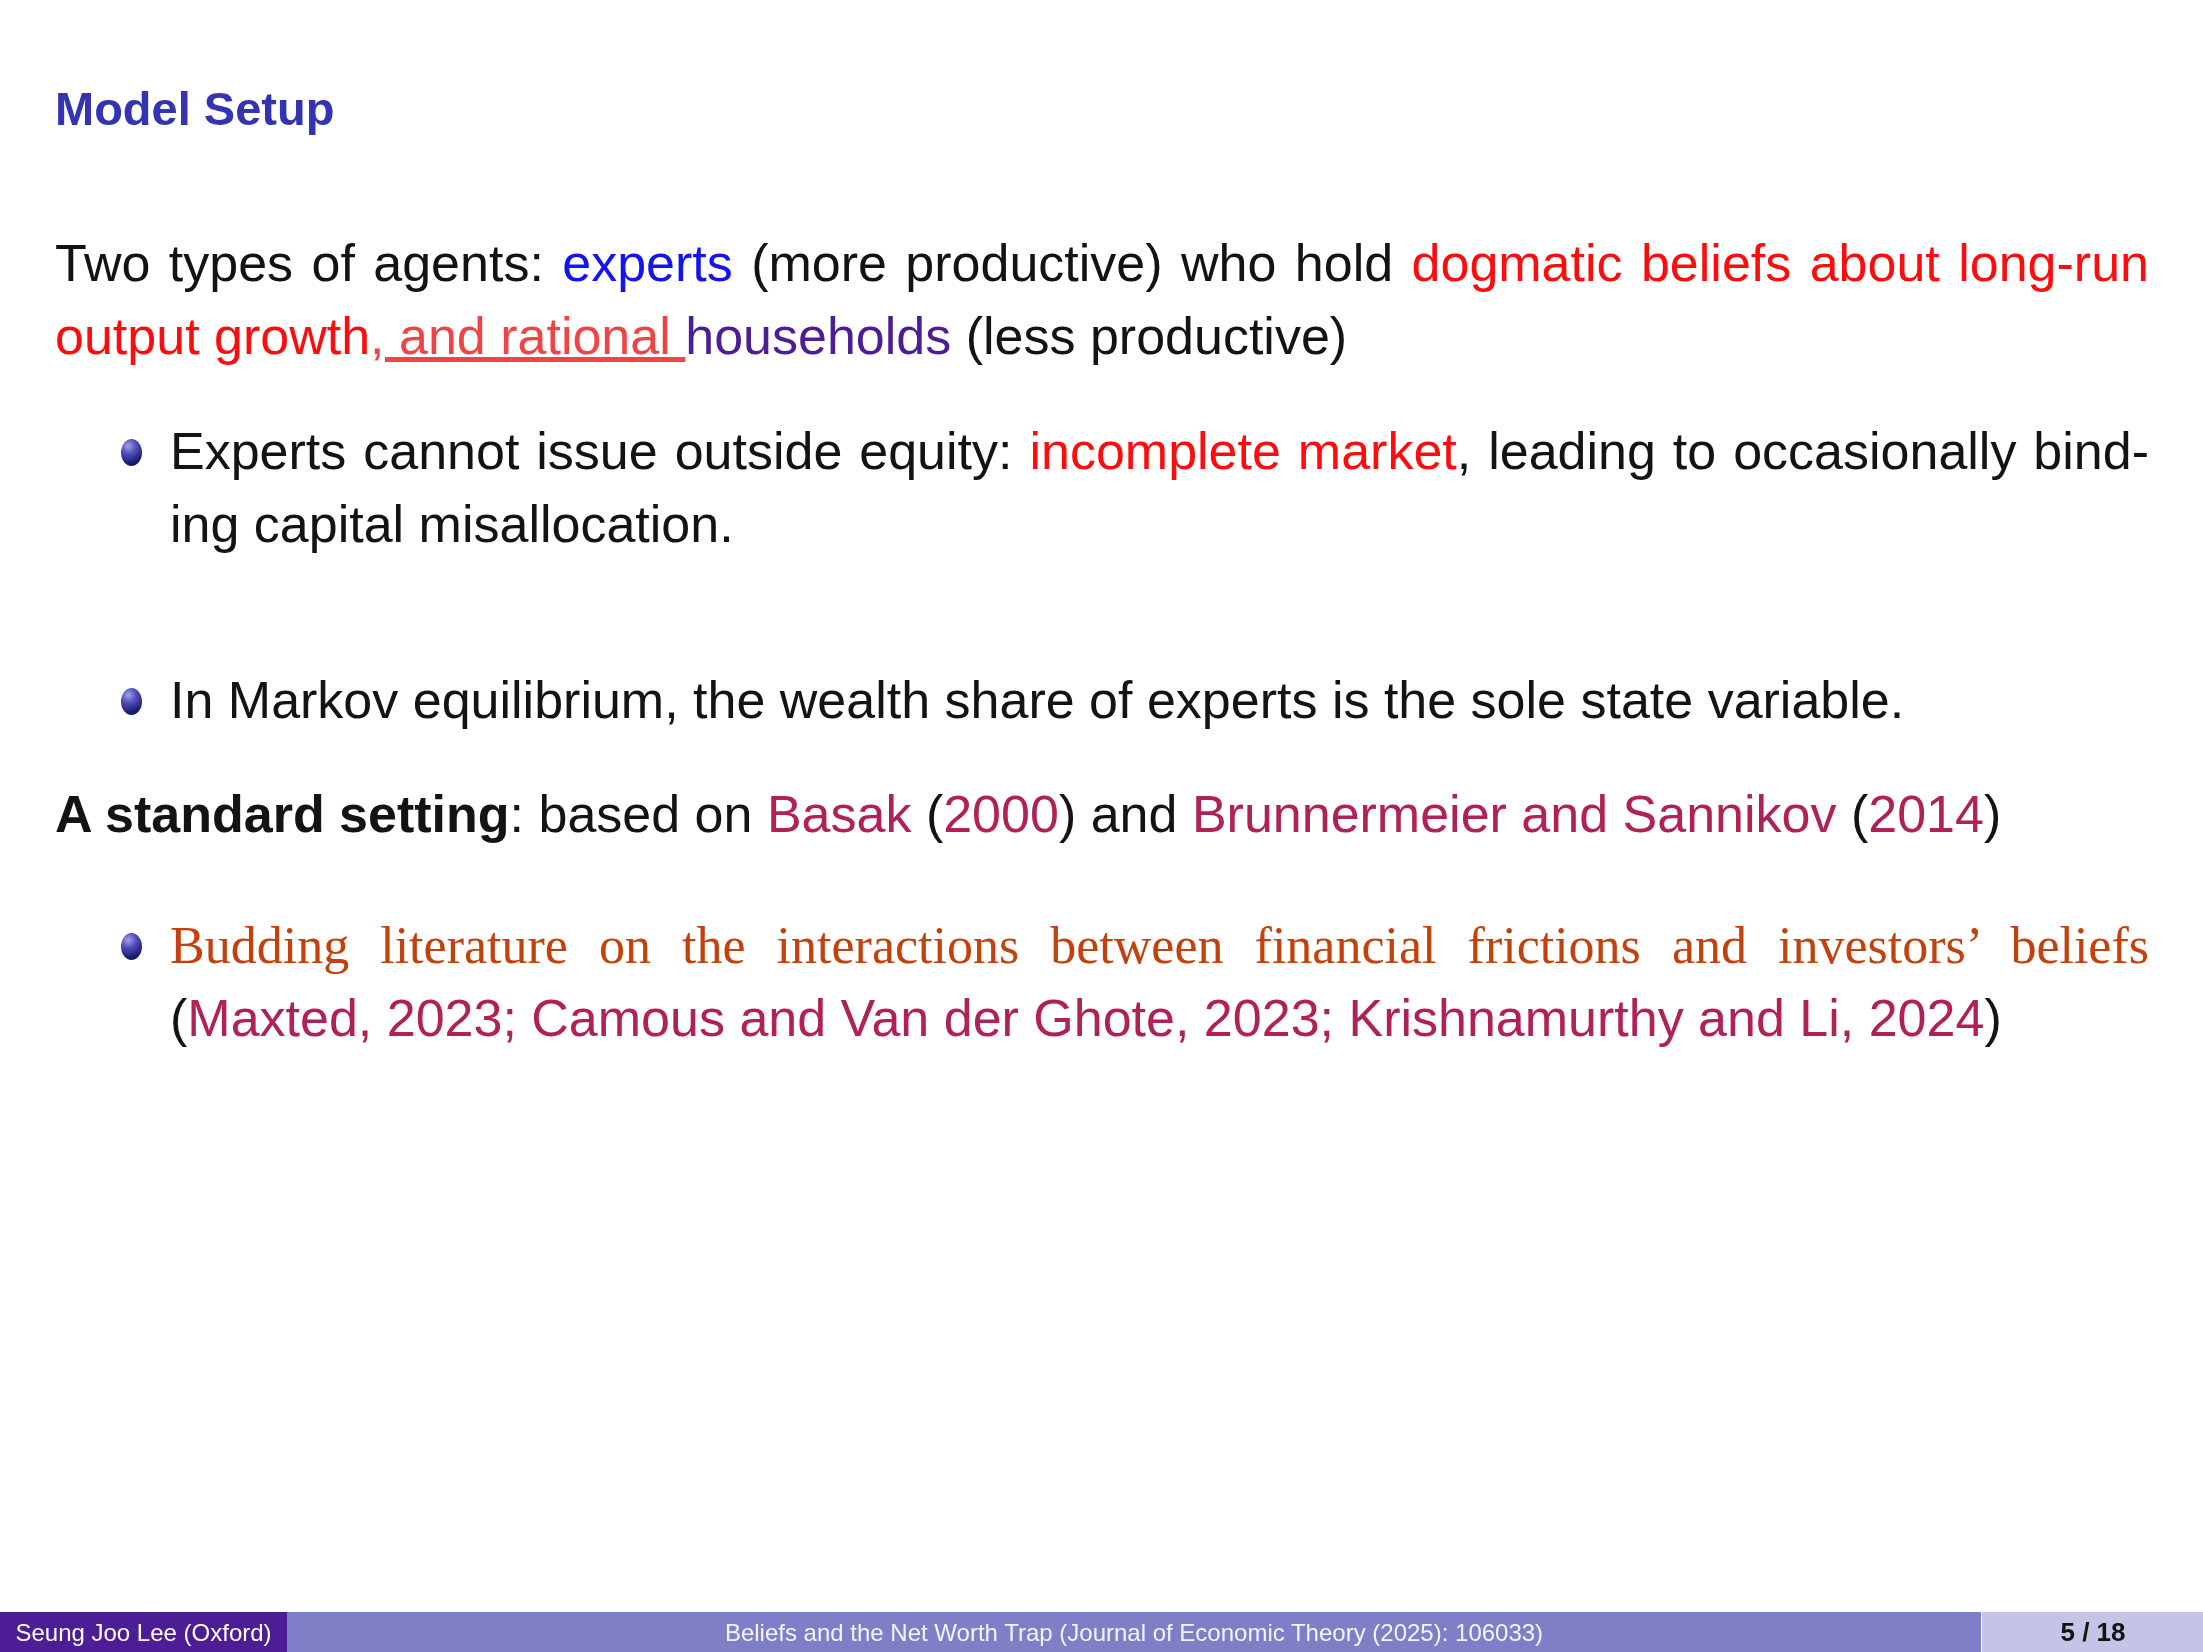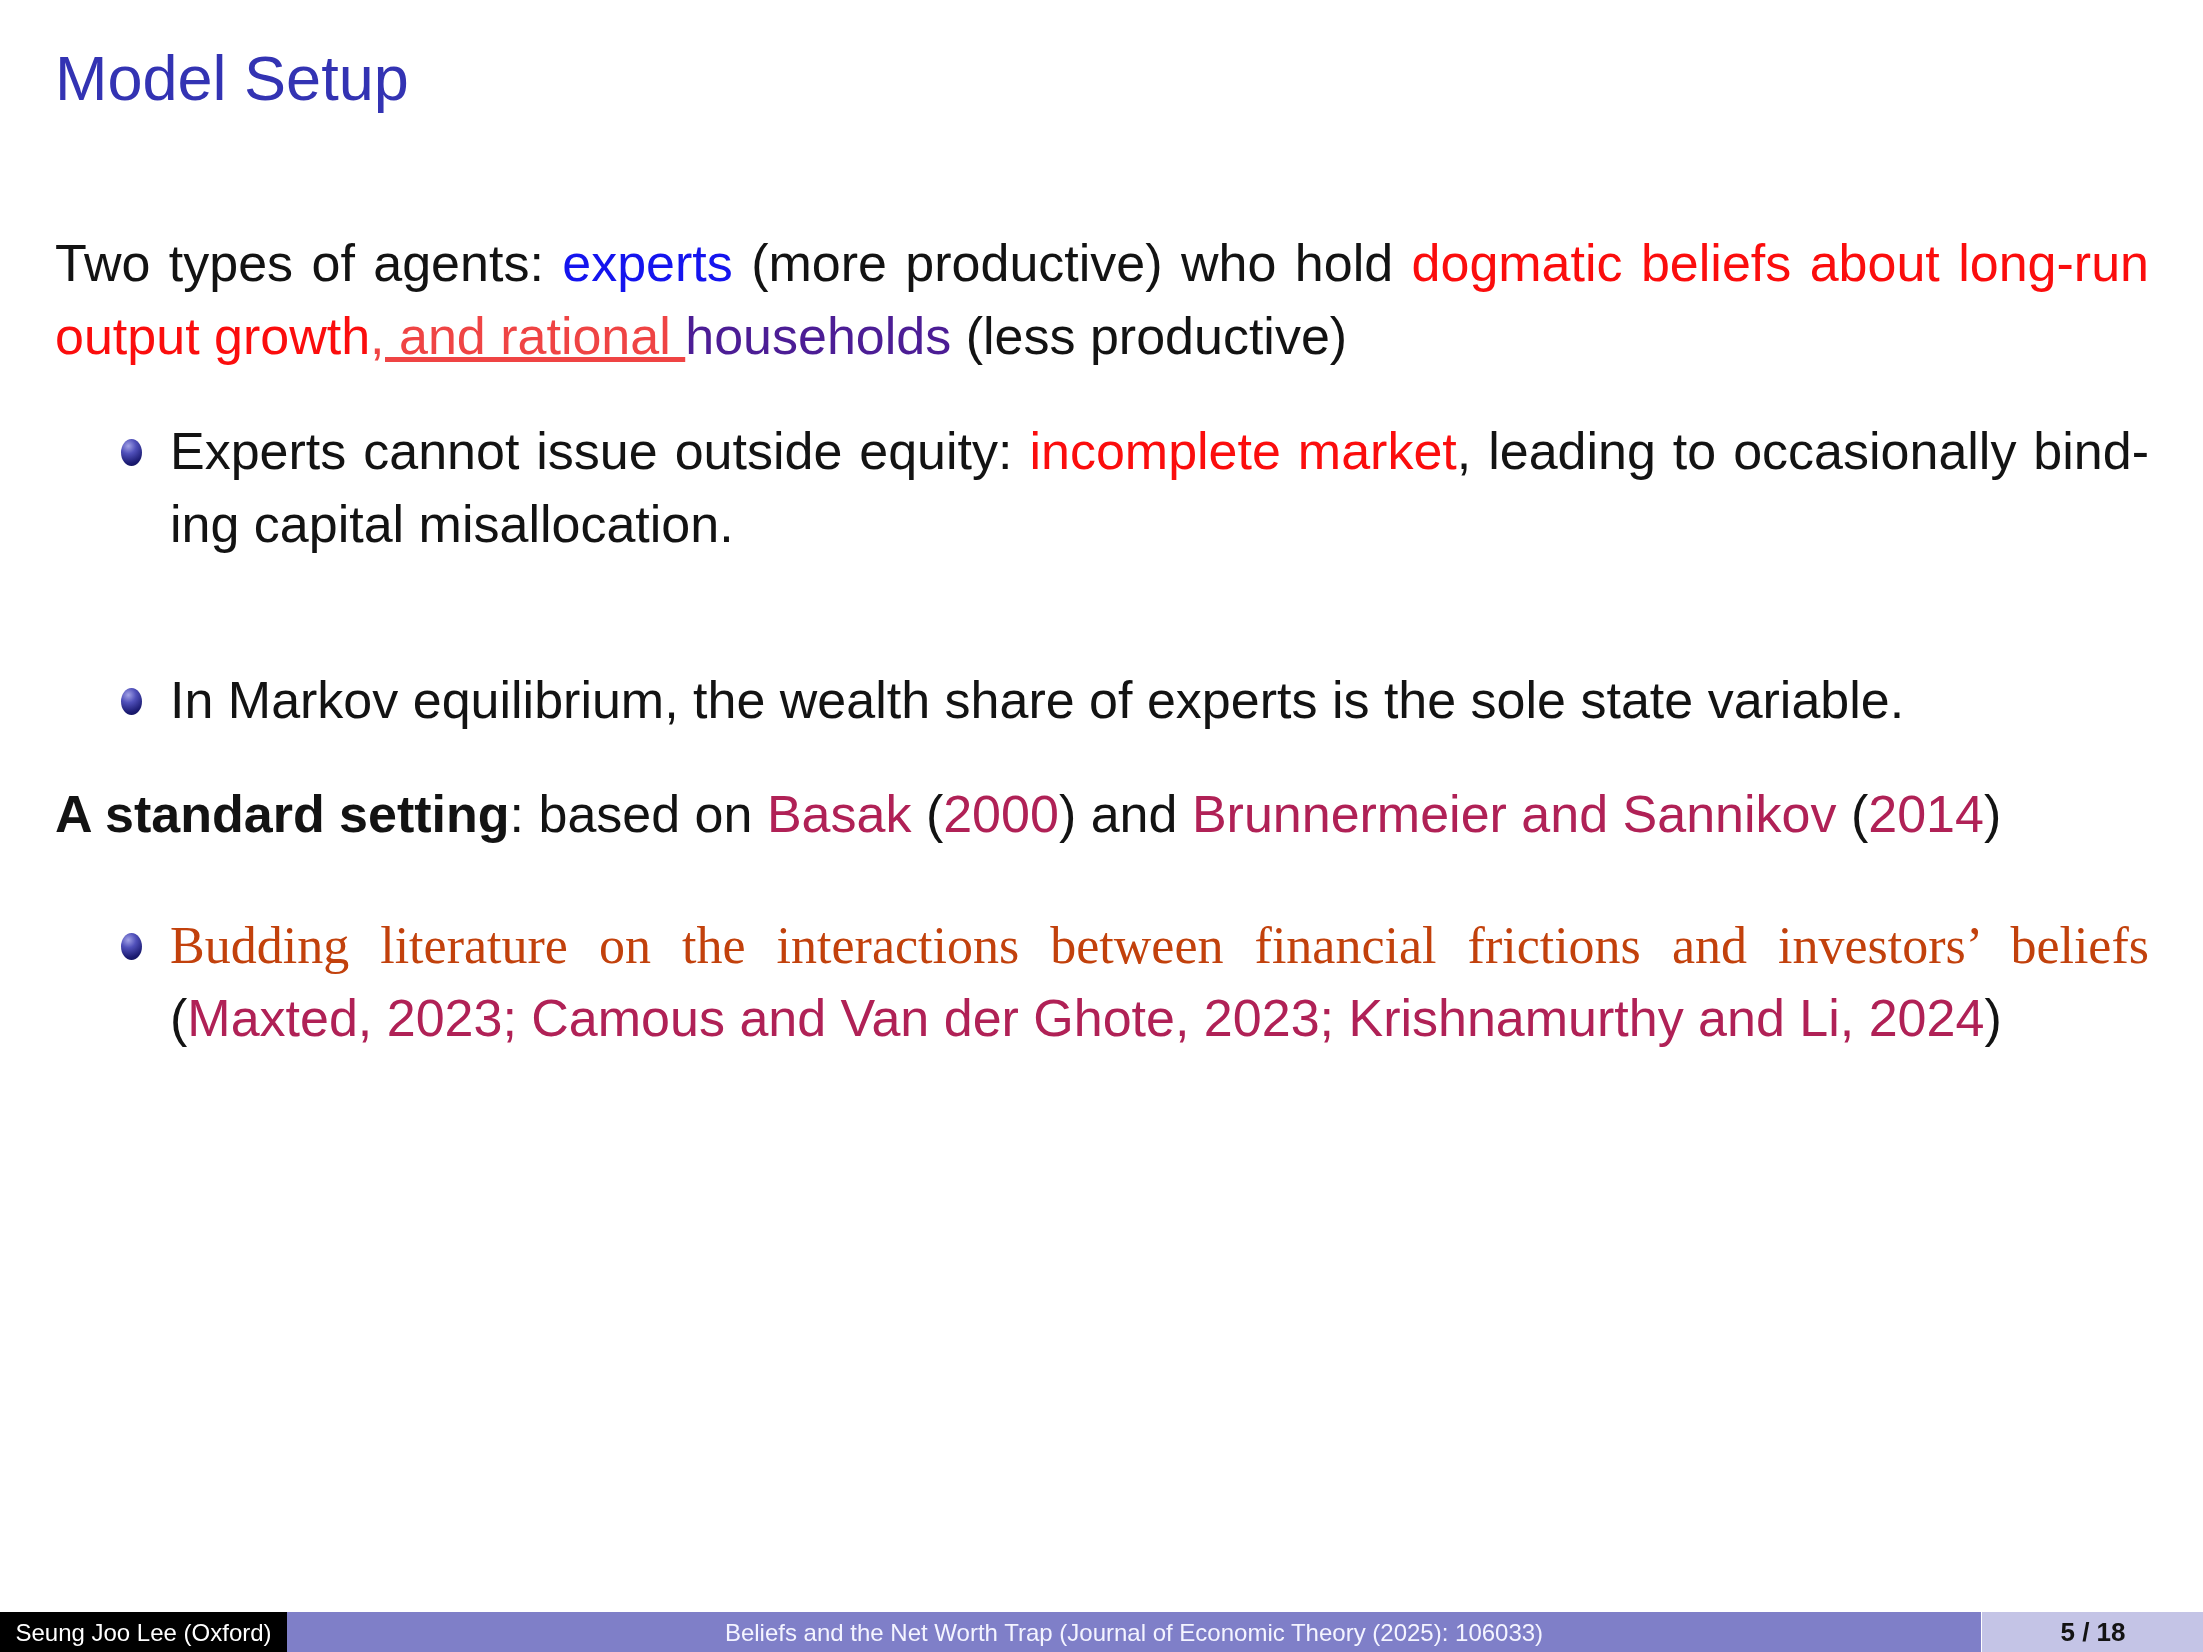--- a/index.html
+++ b/index.html
@@ -13,24 +13,24 @@
   }
   .slide {
     position: relative;
     width: 2204px;
     height: 1653px;
     background: #ffffff;
   }
   .frametitle {
     position: absolute;
     left: 55px;
-    top: 37px;
-    font-size: 63px;
+    top: 67px;
+    font-size: 47px;
     line-height: 83px;
-    font-weight: 400;
+    font-weight: 700;
   }
   .content {
     position: absolute;
     left: 55px;
     top: 227px;
     width: 2094px;
     font-size: 52px;
     line-height: 73px;
     color: #131313;
   }
@@ -65,21 +65,21 @@
   .foot-seg {
     position: absolute;
     top: 0;
     height: 41px;
     text-align: center;
     white-space: nowrap;
     overflow: hidden;
   }
   .foot-author {
     left: 0; width: 287px;
-    background: #000000;
+    background: #4c1d95;
     color: #ffffff;
   }
   .foot-title {
     left: 287px; width: 1694px;
     background: #7f7fc8;
     color: #f4f4ff;
   }
   .foot-page {
     left: 1982px; width: 222px;
     background: #c4c4e6;

